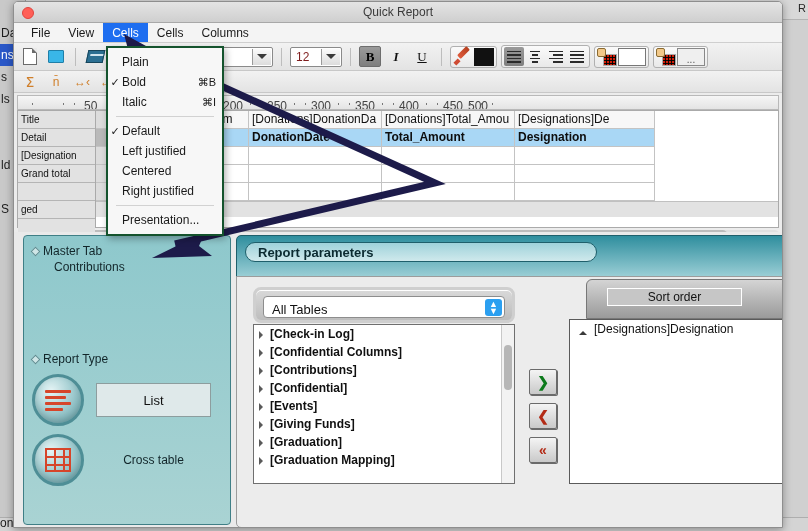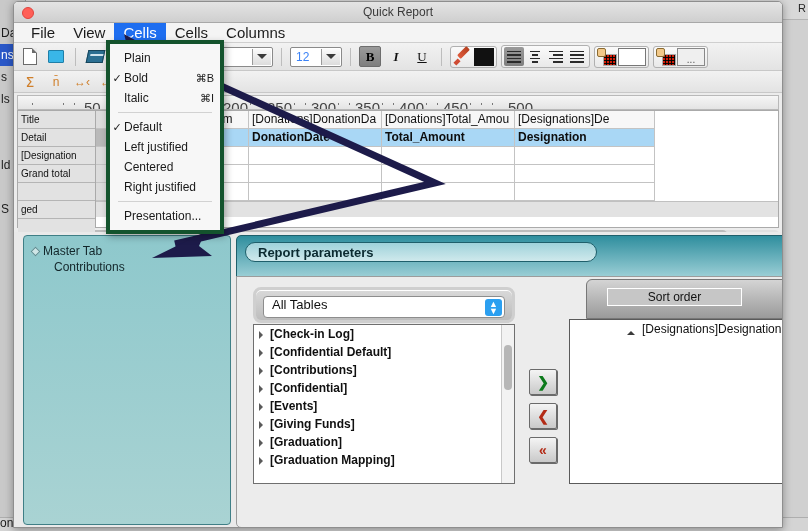--- a/index.html
+++ b/index.html
@@ -61,21 +61,21 @@
     position: absolute; left: 8px; top: 5px; width: 12px; height: 12px;
     border-radius: 50%; background: #ff5f57; border: 1px solid #e0443e;
   }
 
   
   .menubar {
     height: 20px; background: #f4f4f4; border-bottom: 1px solid #cfcfcf;
     display: flex; align-items: stretch; padding-left: 8px;
   }
   .menubar .mi {
-    padding: 0 9px; font-size: 15px; color: #1b1b1b;
+    padding: 0 9px; font-size: 12px; color: #1b1b1b;
     display: flex; align-items: center; cursor: default;
   }
   .menubar .mi.active { background: #1e6ef0; color: #fff; }
 
   
   .toolbar {
     height: 28px; background: linear-gradient(to bottom,#f2f2f2,#e3e3e3);
     border-bottom: 1px solid #c8c8c8;
     display: flex; align-items: center; padding: 0 5px; gap: 4px;
   }
@@ -88,21 +88,21 @@
   .icon-doc { width:14px;height:17px;background:#fff;border:1px solid #6b6b6b; position:relative;}
   .icon-doc:after{content:"";position:absolute;right:-1px;top:-1px;border-width:0 5px 5px 0;
     border-style:solid;border-color:#e9e9e9 #e9e9e9 #6b6b6b #6b6b6b;}
   .icon-folder{width:16px;height:13px;background:#39b6e8;border:1px solid #1f7fa8;border-radius:1px;}
   .icon-stack{width:17px;height:13px;background:#2b6f92;border:1px solid #17455b;
      transform: skewX(-12deg); position:relative;}
   .icon-stack:after{content:"";position:absolute;left:2px;top:3px;width:13px;height:2px;background:#cfe4ee;}
 
   .combo {
     height: 20px; background:#fff; border:1px solid #8a8a8a; border-radius:2px;
-    display:flex; align-items:center; font-size: 12px; color:#3b82f6;
+    display:flex; align-items:center; font-size: 12px; color:#7f1d1d;
     padding-left: 5px; position: relative;
   }
   .combo .arrowbox {
     position:absolute; right:1px; top:1px; bottom:1px; width:19px;
     background: linear-gradient(to bottom,#fbfbfb,#dcdcdc); border-left:1px solid #9a9a9a;
     display:flex;align-items:center;justify-content:center;
   }
   .combo .arrowbox:after{content:"";border:5px solid transparent;border-top-color:#3a3a3a;margin-top:4px;}
   .font-combo { width: 150px; }
   .size-combo { width: 52px; }
@@ -142,21 +142,21 @@
   .tb2 .cellico{width:15px;height:14px;border:1px solid #777;background:#e7e7e7;position:relative;}
   .tb2 .cellico i{position:absolute;left:1px;top:1px;width:5px;height:11px;background:#86b8d8;}
   .tb2 .cellico.y i{background:#ecdf7a;left:7px;}
 
   
   .ruler {
     height: 15px; background: linear-gradient(to bottom,#f6f6f6,#e4e4e4);
     border-bottom: 1px solid #bcbcbc; position: relative; overflow: hidden;
     margin: 2px 3px 0 3px; border:1px solid #b9b9b9;
   }
-  .ruler .tk { position:absolute; top:3px; font-size:15px; color:#444;padding-left:43px; }
+  .ruler .tk { position:absolute; top:3px; font-size:12px; color:#444;padding-left:43px; }
   .ruler .dot { position:absolute; top:7px; width:1px; height:2px; background:#777; }
 
   
   .gridwrap { position: relative; margin: 0 3px; height: 118px; display:flex; }
   .rowlabels { width: 78px; background:#e6e6e6; border:1px solid #aaa; border-right:none;}
   .rowlabels .rl {
     height: 18px; line-height:18px; font-size: 10px; color:#111;
     border-bottom: 1px solid #b5b5b5; padding-left: 3px;
     white-space: nowrap; overflow: hidden; background:#e2e2e2;
   }
@@ -225,21 +225,21 @@
 
   .bevel {
     border: 3px solid #cfcfcf; border-radius: 8px;
     background: linear-gradient(to bottom,#d9d9d9,#bdbdbd);
     box-shadow: inset 0 1px 0 #fff;
   }
   .tbl-select-wrap { position:absolute; left: 16px; top: 10px; width: 262px; height: 36px; }
   .tbl-select {
     position:absolute; left:7px; top:6px; right:7px; height:22px;
     background:#fff; border:1px solid #8d8d8d; border-radius:4px;
-    font-size:13px; color:#111; display:flex; align-items:flex-start; padding-left:8px;
+    font-size:13px; color:#111; display:flex; align-items:flex-end; padding-left:8px;
   }
   .tbl-select .stepper {
     position:absolute; right:2px; top:2px; width:17px; height:17px;
     background:#2b9ff0; border-radius:3px; color:#fff; font-size:9px;
     display:flex;flex-direction:column;align-items:center;justify-content:center;line-height:7px;
   }
   .tbl-list {
     position:absolute; left: 16px; top: 47px; width: 262px; height: 160px;
     background:#fff; border:1px solid #6f6f6f;
     overflow: hidden;
@@ -274,34 +274,34 @@
     background: linear-gradient(to bottom,#d4d4d4,#9a9a9a);
     border:1px solid #777; border-radius: 6px 6px 0 0;
   }
   .sort-head .pill {
     position:absolute; left: 20px; top: 8px; width: 135px; height: 18px;
     background:#c6c6c6; border:1px solid #fff;
     display:flex;align-items:center;justify-content:center;font-size:12px;color:#111;
   }
   .sort-list {
     position:absolute; left: 332px; top: 42px; width: 228px; height: 165px;
-    background:#fff; border:1px solid #5a5a5a;padding-left:48px;
+    background:#fff; border:1px solid #5a5a5a;
   }
   .sort-list .row { height:18px; line-height:18px; font-size:12px; color:#101010;
     padding-left: 24px; position: relative;}
   .sort-list .row:before{content:""; position:absolute; left:9px; top:7px;
     border:4px solid transparent; border-bottom-color:#3a3a3a;}
 
   
   .anno { position:absolute; left:0; top:0; width:808px; height:531px; pointer-events:none; }
 
   
   .dropdown {
-    position:absolute; left: 92px; top: 38px; width: 118px;
-    background: #f7f7f7; border: 4px solid #14532d;
+    position:absolute; left: 92px; top: 44px; width: 118px;
+    background: #f7f7f7; border: 2px solid #14532d;
     box-shadow: 2px 3px 7px rgba(0,0,0,.30);
     padding: 4px 0; z-index: 40;
   }
   .dropdown .mitem {
     height: 20px; display:flex; align-items:center; font-size: 12px; color:#1a1a1a;
     padding: 0 6px 0 0; position: relative;
   }
   .dropdown .mitem .chk { width: 14px; text-align:center; font-size: 11px; color:#1a1a1a; }
   .dropdown .mitem .lab { flex: 1; }
   .dropdown .mitem .key { font-size: 11px; color:#1a1a1a; }
@@ -471,21 +471,21 @@
         <span class="dot" style="left:287px"></span>
       <span class="tk" style="left:294px">350</span>
       <span class="dot" style="left:320px"></span>
         <span class="dot" style="left:331px"></span>
       <span class="tk" style="left:338px">400</span>
       <span class="dot" style="left:364px"></span>
         <span class="dot" style="left:375px"></span>
       <span class="tk" style="left:382px">450</span>
       <span class="dot" style="left:408px"></span>
         <span class="dot" style="left:419px"></span>
-      <span class="tk" style="left:447px">500</span>
+      <span class="tk" style="left:407px">500</span>
       <span class="dot" style="left:452px"></span>
         <span class="dot" style="left:463px"></span>
         <span class="dot" style="left:474px"></span>
     </div>
 
     <div class="gridwrap">
       <div class="rowlabels">
         <div class="rl">Title</div>
         <div class="rl">Detail</div>
         <div class="rl">[Designation</div>
@@ -539,38 +539,60 @@
 
     <div class="lower">
 
       <div class="teal-left">
         <div style="padding:8px 0 0 8px;">
           <div class="lbl">
             <span class="diamond"></span><span>Master Tab</span>
           </div>
           <div class="lbl" style="padding-left:22px;margin-top:2px;">Contributions</div>
         </div>
+        <div style="padding:78px 0 0 8px;">
+          <div class="lbl">
+            <span class="diamond"></span><span>Report Type</span>
+          </div>
+          <div class="rt-row">
+            <div class="orb">
+                <div class="lines">
+                  <span></span>
+                  <span></span>
+                  <span></span>
+                  <span></span>
+                </div>
+              </div>
+            <div class="listbtn">List</div>
+          </div>
+          <div class="rt-row">
+            <div class="orb">
+                <div class="tbl"></div>
+              </div>
+            <div class="lbl" style="width:115px;text-align:center;">Cross table</div>
+          </div>
+        </div>
       </div>
 
       <div class="panel-tabhead">
         <div class="tabpill">Report parameters</div>
       </div>
 
       <div class="panel-body">
 
         <div class="bevel tbl-select-wrap">
           <div class="tbl-select">
             <span>All Tables</span>
             <span class="stepper">▲<br>▼</span>
           </div>
         </div>
 
         <div class="tbl-list">
           <div class="row">[Check-in Log]</div>
-          <div class="row">[Confidential Default]</div>
+          <div class="row">[Confidential Columns]</div>
           <div class="row">[Contributions]</div>
           <div class="row">[Confidential]</div>
           <div class="row">[Events]</div>
           <div class="row">[Giving Funds]</div>
           <div class="row">[Graduation]</div>
           <div class="row">[Graduation Mapping]</div>
           <div class="vscroll">
               <div class="vthumb"></div>
             </div>
         </div>

